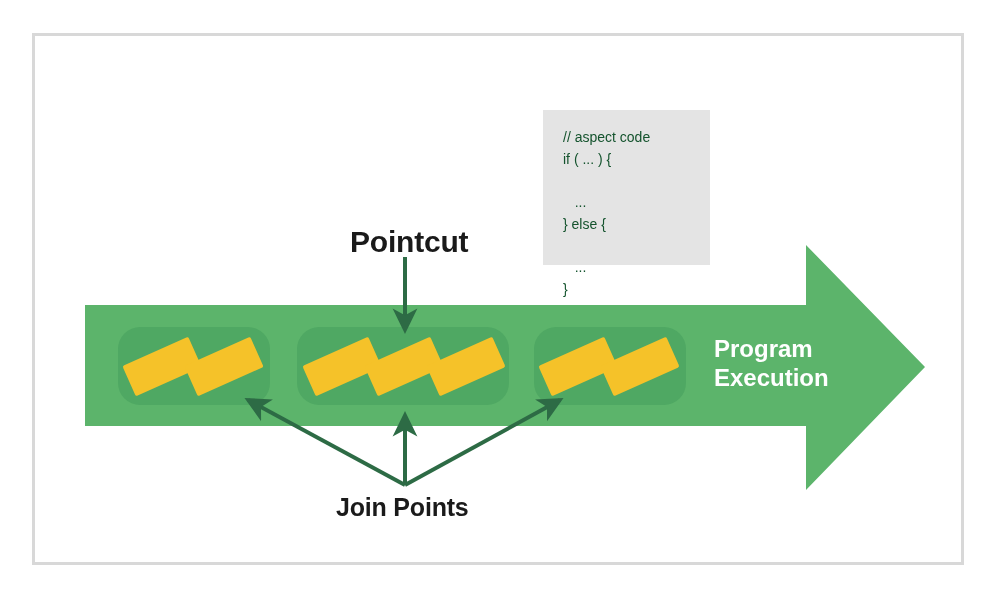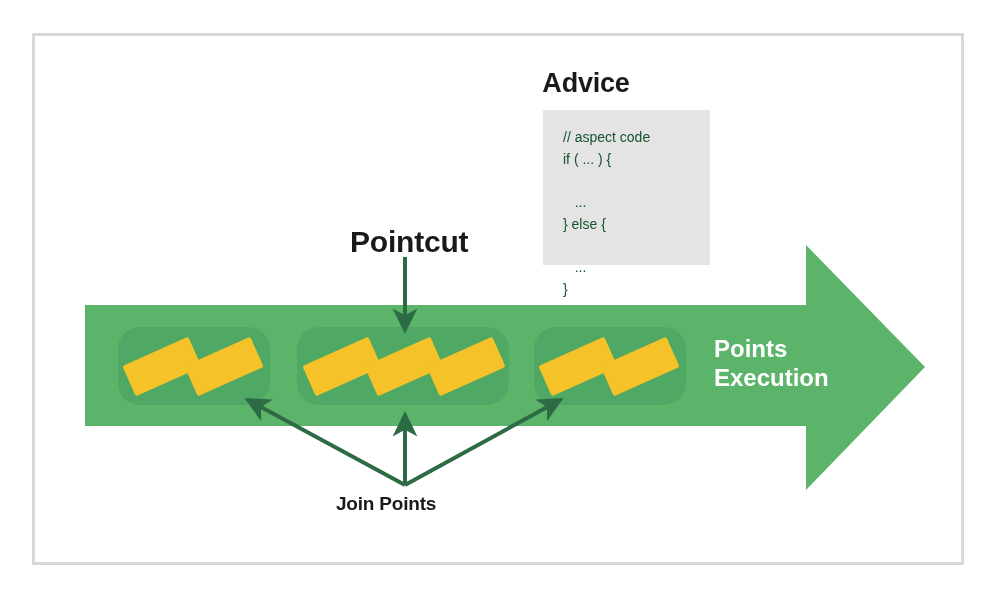--- a/index.html
+++ b/index.html
@@ -54,21 +54,21 @@
   }
   #pointcut-label {
     left: 350px;
     top: 225px;
     font-size: 30px;
     letter-spacing: -0.2px;
   }
   #joinpoints-label {
     left: 336px;
     top: 493px;
-    font-size: 19px;
+    font-size: 25px;
     letter-spacing: -0.2px;
   }
   #program-exec-label {
     position: absolute;
     left: 714px;
     top: 334px;
     width: 190px;
     font-size: 24px;
     font-weight: bold;
     color: #ffffff;
@@ -149,36 +149,33 @@
       <line x1="405" y1="257" x2="405" y2="330" stroke="#2d6b45" stroke-width="4" marker-end="url(#arrowhead-dark)"></line>
     </g>
 
     <g>
       <line x1="405" y1="485" x2="248" y2="400" stroke="#2d6b45" stroke-width="4" marker-end="url(#arrowhead-dark)"></line>
       <line x1="405" y1="485" x2="405" y2="415" stroke="#2d6b45" stroke-width="4" marker-end="url(#arrowhead-dark)"></line>
       <line x1="405" y1="485" x2="560" y2="400" stroke="#2d6b45" stroke-width="4" marker-end="url(#arrowhead-dark)"></line>
     </g>
   </svg>
 
-  <div class="label-text" id="advice-title">
-    <span id="advice-title-inner">Advice</span>
-  </div>
 
   <div id="advice-code-box"></div>
   <div id="advice-code-text">// aspect code
 if ( ... ) {
 
    ...
 } else {
 
    ...
 }</div>
 
   <div class="label-text" id="pointcut-label">Pointcut</div>
 
   <div class="label-text" id="joinpoints-label">Join Points</div>
 
   <div id="program-exec-label">
-    <div>Points</div>
+    <div>Program</div>
     <div>Execution</div>
   </div>
 
 </div>
 
 </body></html>

